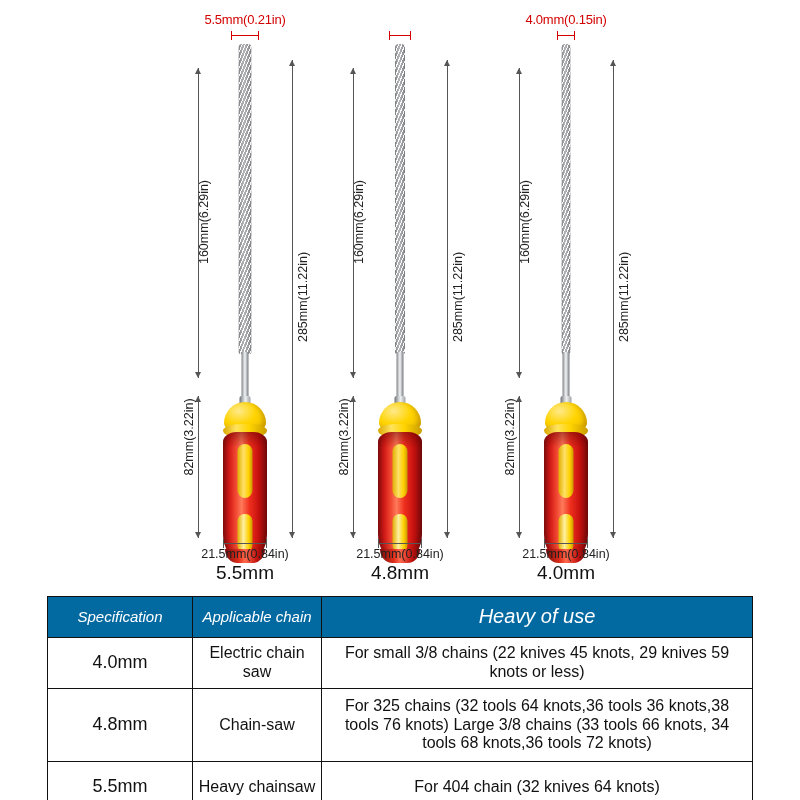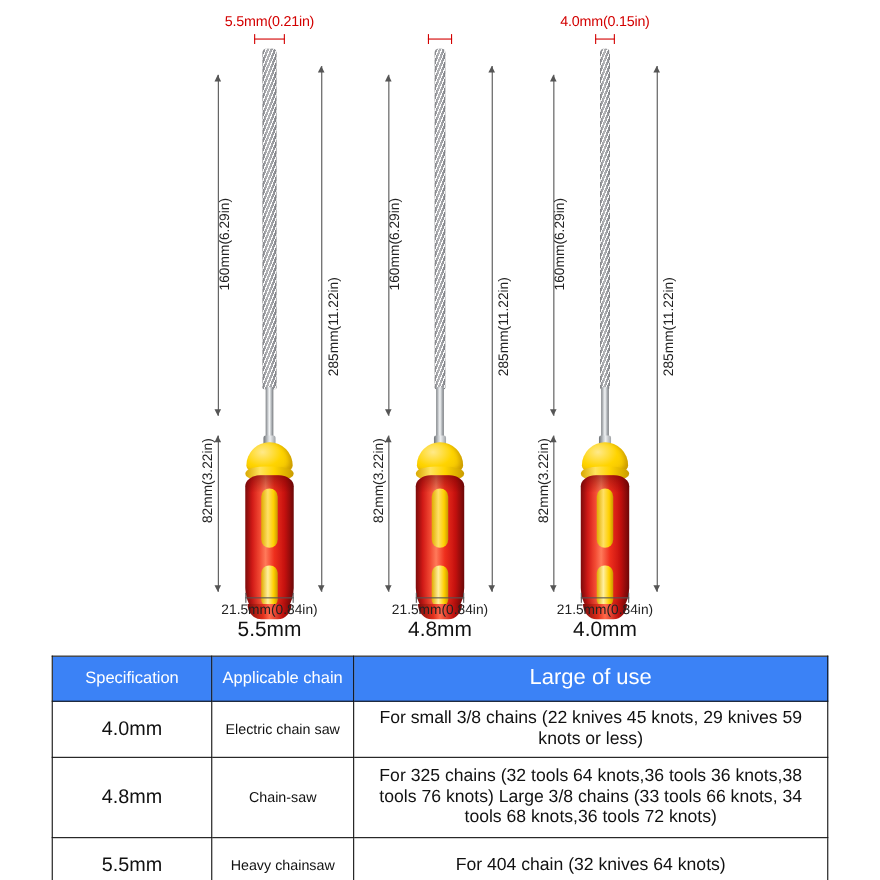--- a/index.html
+++ b/index.html
@@ -24,21 +24,21 @@
   }
 
   .unit {
     position: absolute;
     top: 0;
     width: 250px;
     height: 595px;
   }
   .unit.u1 { left: 120px; }
   .unit.u2 { left: 275px; }
-  .unit.u3 { left: 425px; }
+  .unit.u3 { left: 441px; }
 
   
   .tip-dim {
     position: absolute;
     top: 12px;
     left: 0;
     width: 250px;
     text-align: center;
     font-size: 13px;
     color: #d30000;
@@ -264,36 +264,37 @@
     font-size: 14.5px;
   }
   .spec-table th, .spec-table td {
     border: 1px solid #111;
     text-align: center;
     vertical-align: middle;
     padding: 3px 4px;
     line-height: 1.18;
   }
   .spec-table thead th {
-    background: #3b82f6;
+    background: #0369a1;
     color: #ffffff;
     font-weight: normal;
     height: 34px;
+    font-style: italic;
   }
   .spec-table thead th.scope {
     font-size: 20px;
   }
   .spec-table thead th.spec-h { font-size: 15px; width: 136px; }
   .spec-table thead th.model-h { font-size: 15px; width: 120px; }
   .spec-table tbody td.c-spec {
     font-size: 18px;
     width: 136px;
   }
   .spec-table tbody td.c-model {
-    font-size: 13px;
+    font-size: 16px;
     width: 120px;
   }
   .spec-table tbody td.c-scope {
     font-size: 16px;
   }
   .row-a td { height: 44px; }
   .row-b td { height: 66px; }
   .row-c td { height: 44px; }
 </style>
 </head>
@@ -440,21 +441,21 @@
 
     <div class="size-caption">4.0mm</div>
   </div>
 </div>
 
 <table class="spec-table">
   <thead>
     <tr>
       <th class="spec-h">Specification</th>
       <th class="model-h">Applicable chain</th>
-      <th class="scope">Large of use</th>
+      <th class="scope">Heavy of use</th>
     </tr>
   </thead>
   <tbody>
     <tr class="row-a">
       <td class="c-spec">4.0mm</td>
       <td class="c-model">Electric chain saw</td>
       <td class="c-scope">For small 3/8 chains (22 knives 45 knots, 29 knives 59 knots or less)</td>
     </tr>
     <tr class="row-b">
       <td class="c-spec">4.8mm</td>

